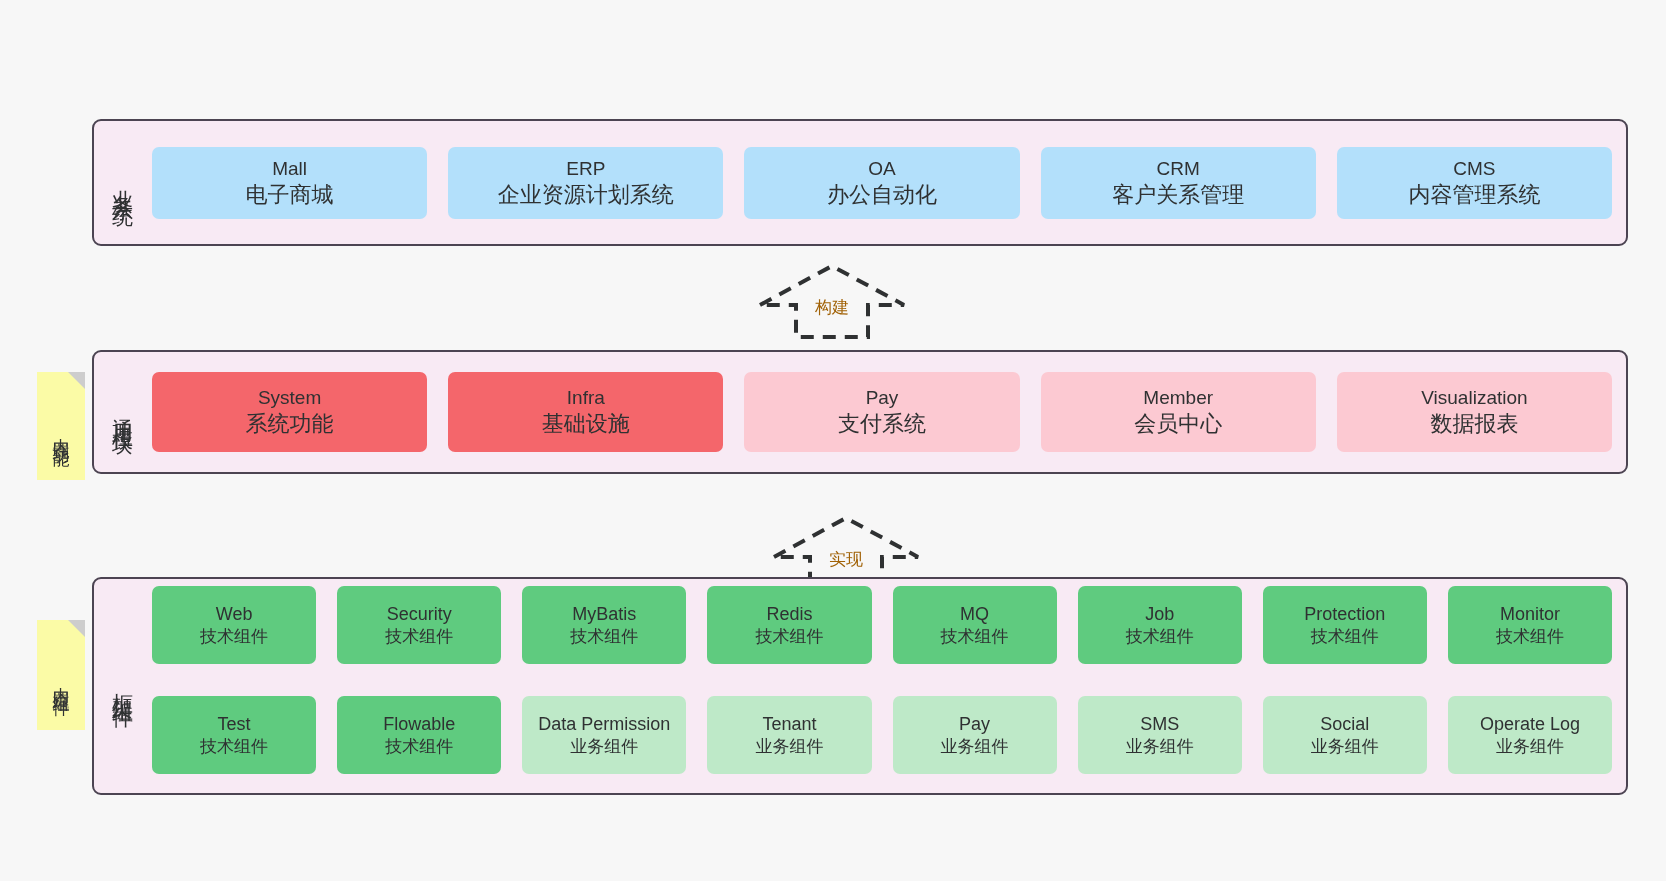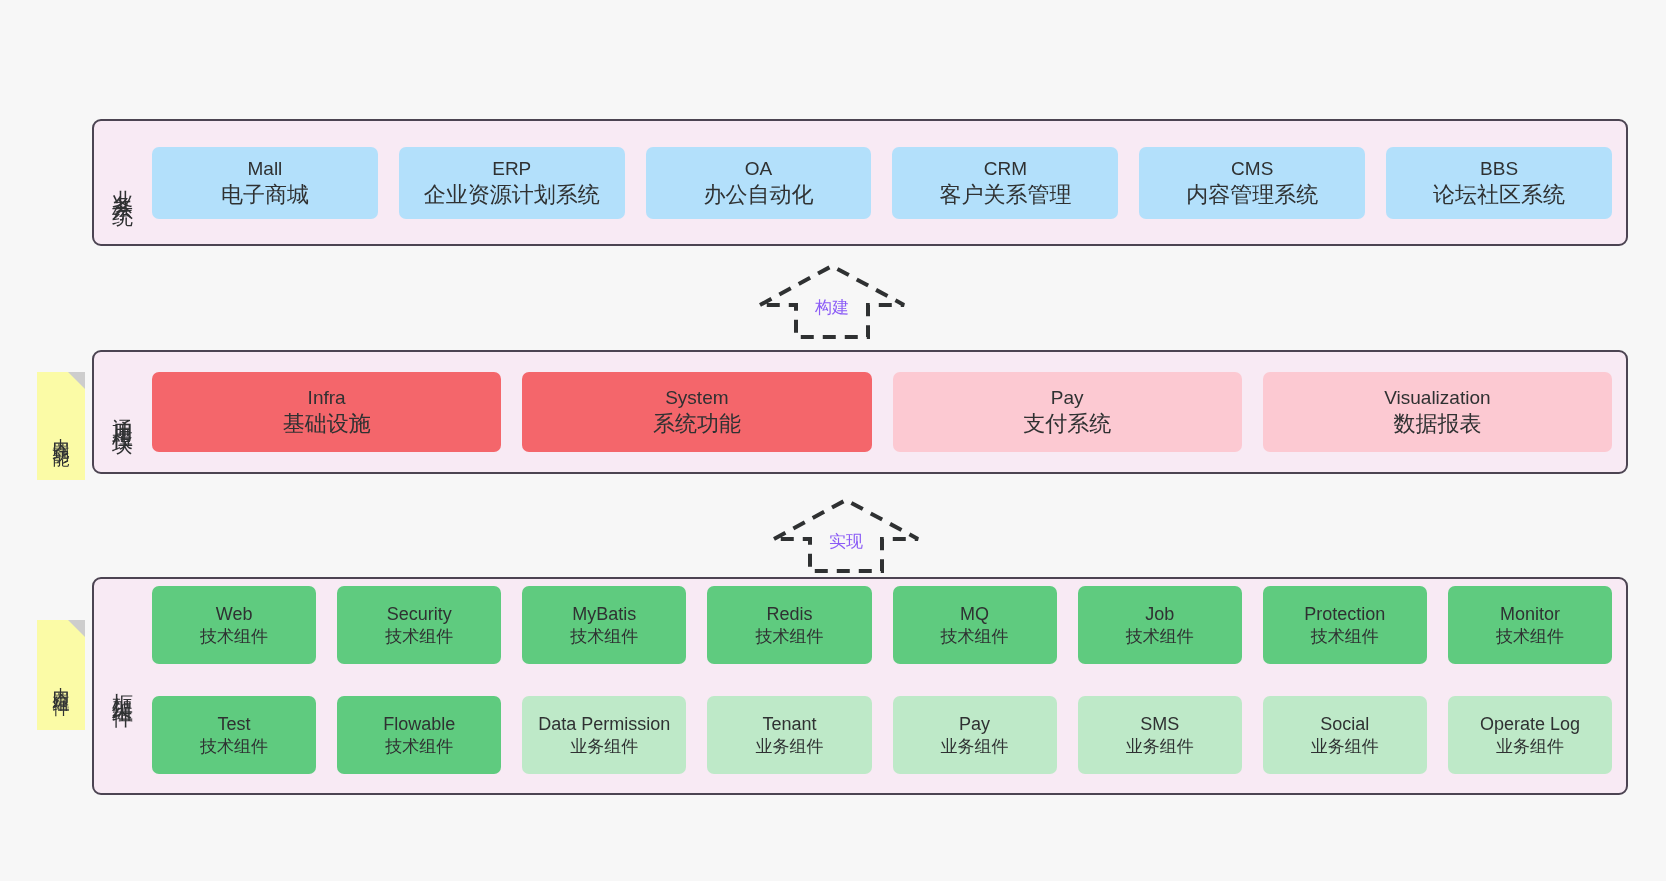--- a/index.html
+++ b/index.html
@@ -119,28 +119,28 @@
   }
   #sticky-common    {left:37px; top:372px; height:108px;}
   #sticky-framework {left:37px; top:620px; height:110px;}
 
   
   .arrow{position:absolute;}
   .arrow svg{display:block;overflow:visible;}
   .arrow-label{
     position:absolute;
     font-size:17px;
-    color:#8b5cf6;
+    color:#a16207;
     white-space:nowrap;
     left:50%;
     transform:translateX(-50%);
   }
   #arrow-build {left:757px; top:263px; width:150px; height:77px;}
   #arrow-build .arrow-label{top:33px;}
-  #arrow-impl  {left:771px; top:497px; width:150px; height:77px;}
+  #arrow-impl  {left:771px; top:515px; width:150px; height:77px;}
   #arrow-impl .arrow-label{top:33px;}
 </style>
 </head>
 <body>
 
 <div id="stage">
 
   <div class="layer" id="layer-business">
     <div class="layer-title">
       <span>业务系统</span>
@@ -159,24 +159,20 @@
           <div class="t1">OA</div>
           <div class="t2">办公自动化</div>
         </div>
         <div class="card c-blue">
           <div class="t1">CRM</div>
           <div class="t2">客户关系管理</div>
         </div>
         <div class="card c-blue">
           <div class="t1">CMS</div>
           <div class="t2">内容管理系统</div>
-        </div>
-        <div class="card c-blue">
-          <div class="t1">BBS</div>
-          <div class="t2">论坛社区系统</div>
         </div>
       </div>
     </div>
   </div>
 
   <div class="arrow" id="arrow-build">
     <svg width="150" height="77" viewBox="0 0 150 77" fill="none">
       <path d="M 3 42 L 75 3 L 147 42 L 111 42 L 111 74 L 39 74 L 39 42 Z" stroke="#2f3132" stroke-width="4" stroke-dasharray="13 9" stroke-linecap="butt" stroke-linejoin="miter" fill="none"></path>
     </svg>
     <div class="arrow-label">构建</div>
@@ -187,30 +183,34 @@
     <span>内置功能</span>
   </div>
 
   <div class="layer" id="layer-common">
     <div class="layer-title">
       <span>通用模块</span>
     </div>
     <div class="cards">
       <div class="card-row">
         <div class="card c-red">
+          <div class="t1">System</div>
+          <div class="t2">系统功能</div>
+        </div>
+        <div class="card c-red">
           <div class="t1">Infra</div>
           <div class="t2">基础设施</div>
-        </div>
-        <div class="card c-red">
-          <div class="t1">System</div>
-          <div class="t2">系统功能</div>
         </div>
         <div class="card c-pink">
           <div class="t1">Pay</div>
           <div class="t2">支付系统</div>
+        </div>
+        <div class="card c-pink">
+          <div class="t1">Member</div>
+          <div class="t2">会员中心</div>
         </div>
         <div class="card c-pink">
           <div class="t1">Visualization</div>
           <div class="t2">数据报表</div>
         </div>
       </div>
     </div>
   </div>
 
   <div class="arrow" id="arrow-impl">

